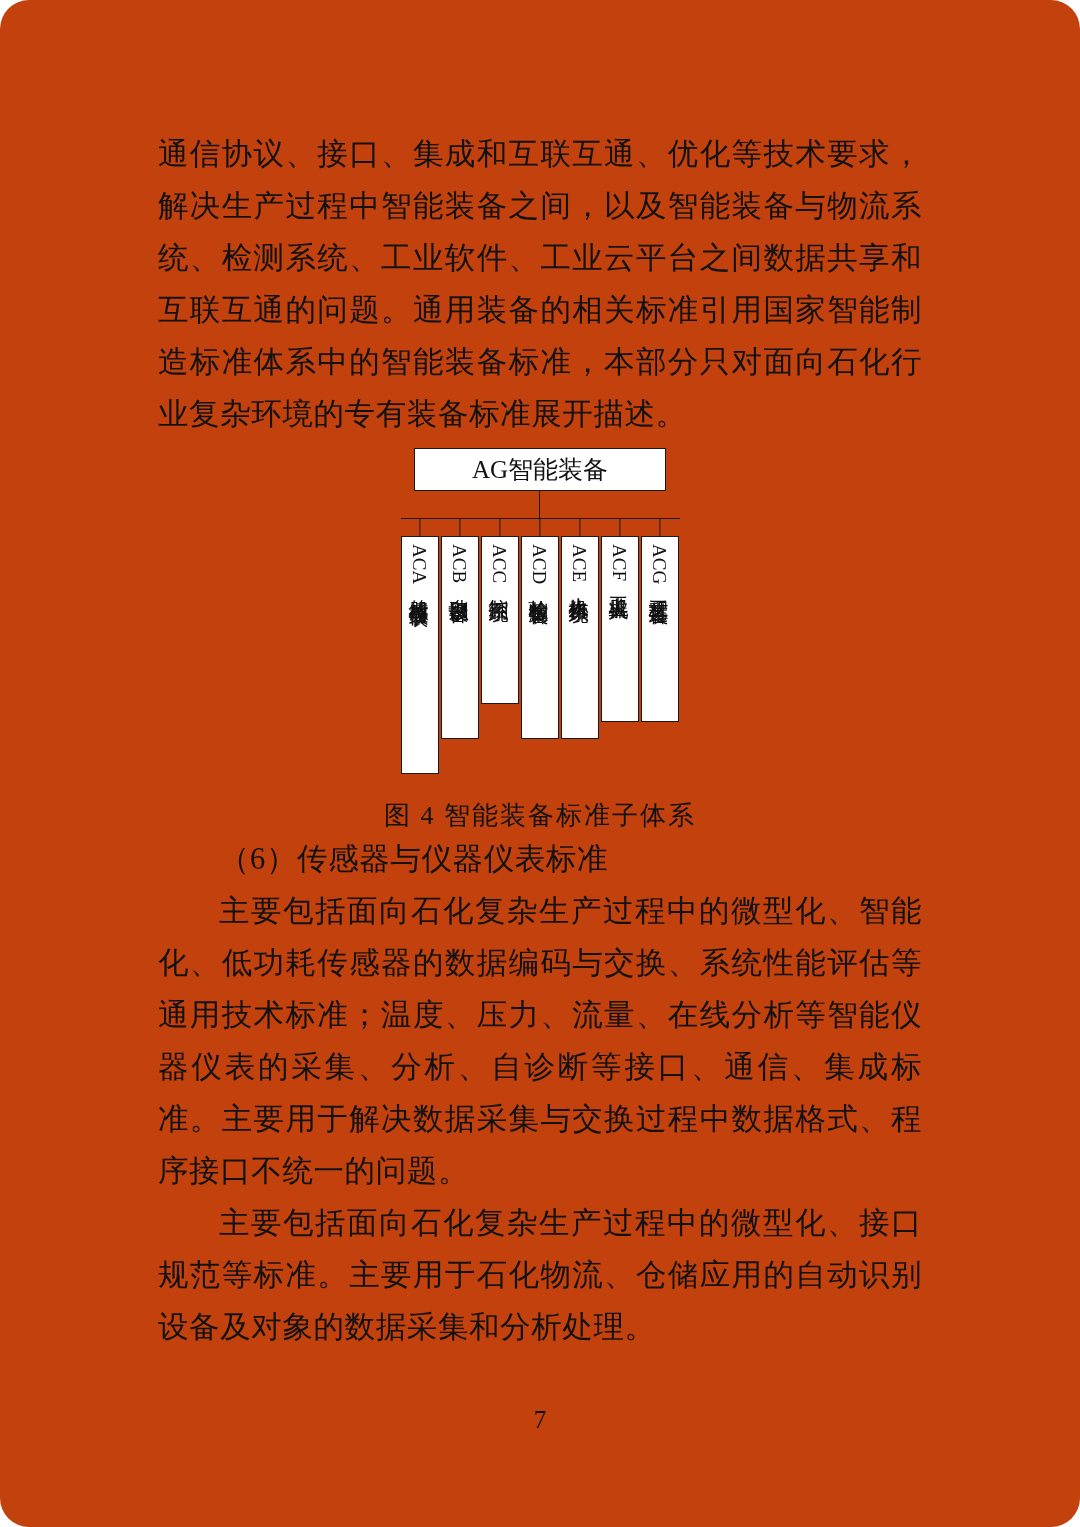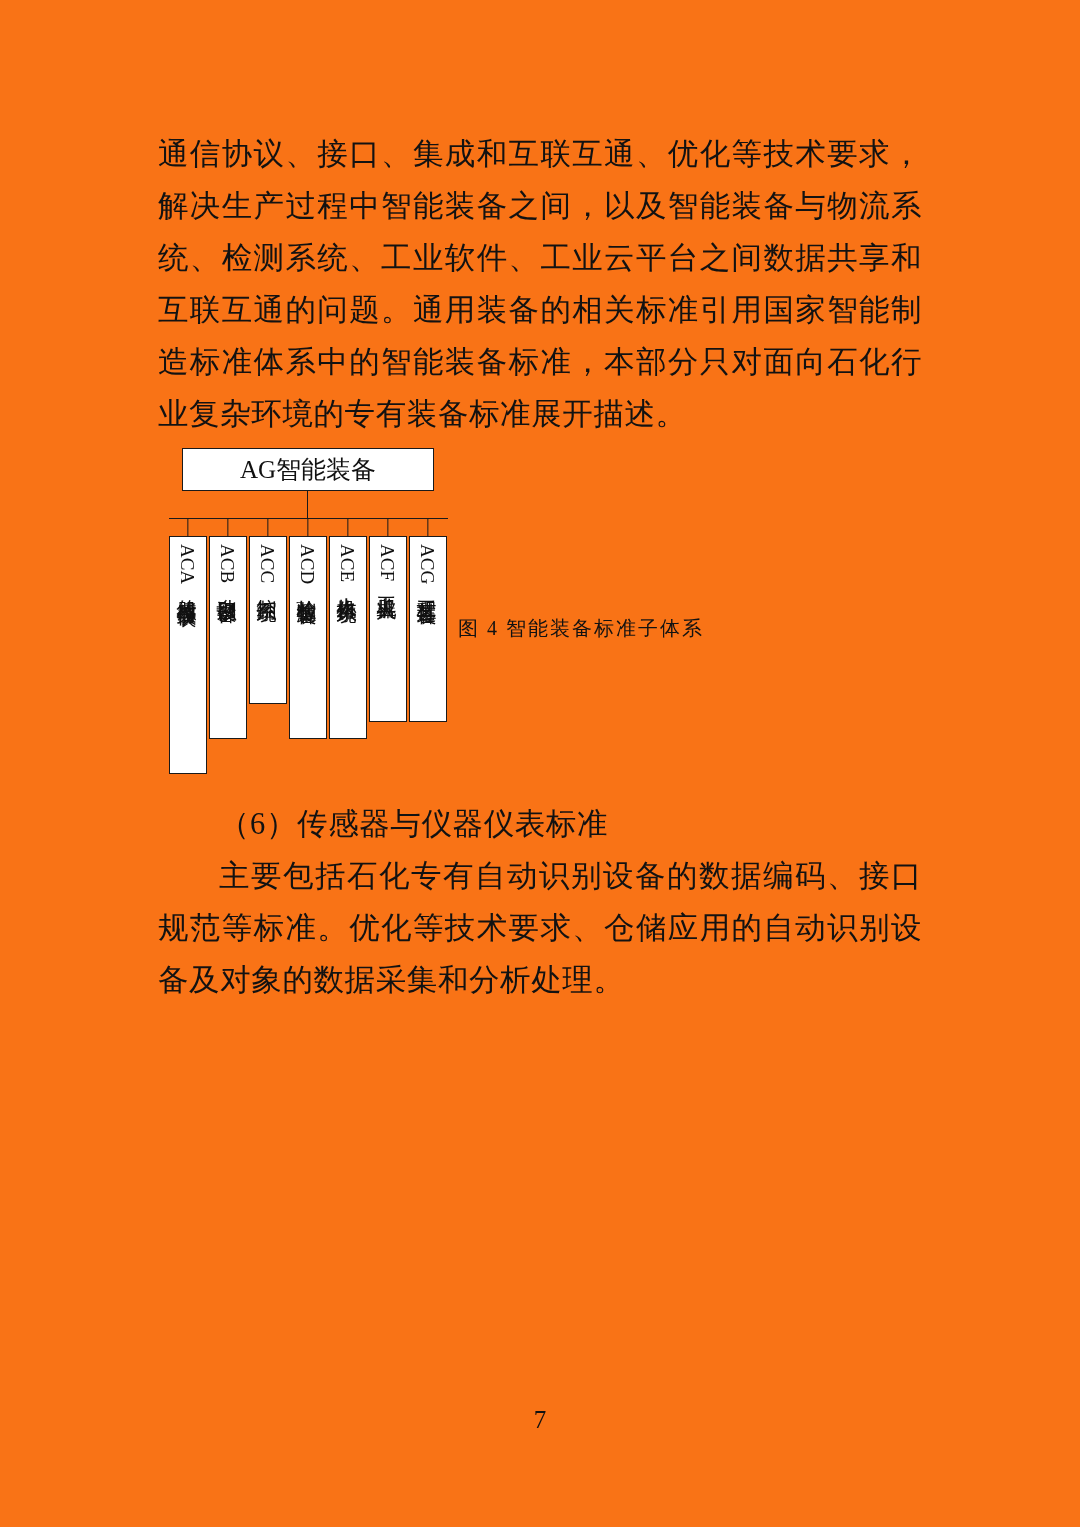--- a/index.html
+++ b/index.html
@@ -4,24 +4,25 @@
 <style>
   html, body {
     margin: 0;
     padding: 0;
     background: #ffffff;
   }
   .page {
     position: relative;
     width: 1080px;
     height: 1527px;
-    background: #f97316;
+    background: #c2410c;
     font-family: "Liberation Serif", "DejaVu Serif", serif;
     color: #111111;
     overflow: hidden;
+    border-radius: 29px;
   }
   .content {
     position: absolute;
     left: 158px;
     top: 128px;
     width: 764px;
   }
   .para {
     font-size: 30.5px;
     line-height: 52px;
@@ -36,21 +37,21 @@
   }
   .para + .para {
     margin-top: 0;
   }
 
   
   .figure {
     margin-top: 8px;
     width: 764px;
     display: flex;
-    flex-direction: row;
+    flex-direction: column;
     align-items: center;
   }
   .diagram {
     position: relative;
     width: 300px;
     height: 350px;
   }
   .root-box {
     position: absolute;
     left: 24px;
@@ -121,22 +122,21 @@
     text-align: left;
     white-space: nowrap;
     overflow: hidden;
   }
   .leaf-box .code {
     text-orientation: sideways;
     letter-spacing: 0px;
     font-size: 19px;
   }
   .fig-caption {
-    margin-top: 10px;
-    font-size: 20px;
+    font-size: 26px;
     letter-spacing: 2px;
     color: #121212;
   }
 
   .page-number {
     position: absolute;
     left: 0;
     right: 0;
     top: 1406px;
     text-align: center;
@@ -214,19 +214,20 @@
             </div>
           </div>
 
         </div>
       </div>
 
       <div class="fig-caption">图 4  智能装备标准子体系</div>
     </div>
 
     <p class="para indent">（6）传感器与仪器仪表标准</p>
-    <p class="para indent">主要包括石化专有自动识别设备的数据编码、接口规范等标准。优化等技术要求、仓储应用的自动识别设备及对象的数据采集和分析处理。</p>
+    <p class="para indent">主要包括面向石化复杂生产过程中的微型化、智能化、低功耗传感器的数据编码与交换、系统性能评估等通用技术标准；温度、压力、流量、在线分析等智能仪器仪表的采集、分析、自诊断等接口、通信、集成标准。主要用于解决数据采集与交换过程中数据格式、程序接口不统一的问题。</p>
+    <p class="para indent">主要包括面向石化复杂生产过程中的微型化、接口规范等标准。主要用于石化物流、仓储应用的自动识别设备及对象的数据采集和分析处理。</p>
 
   </div>
 
   <div class="page-number">7</div>
 
 </div>
 
 </body></html>

